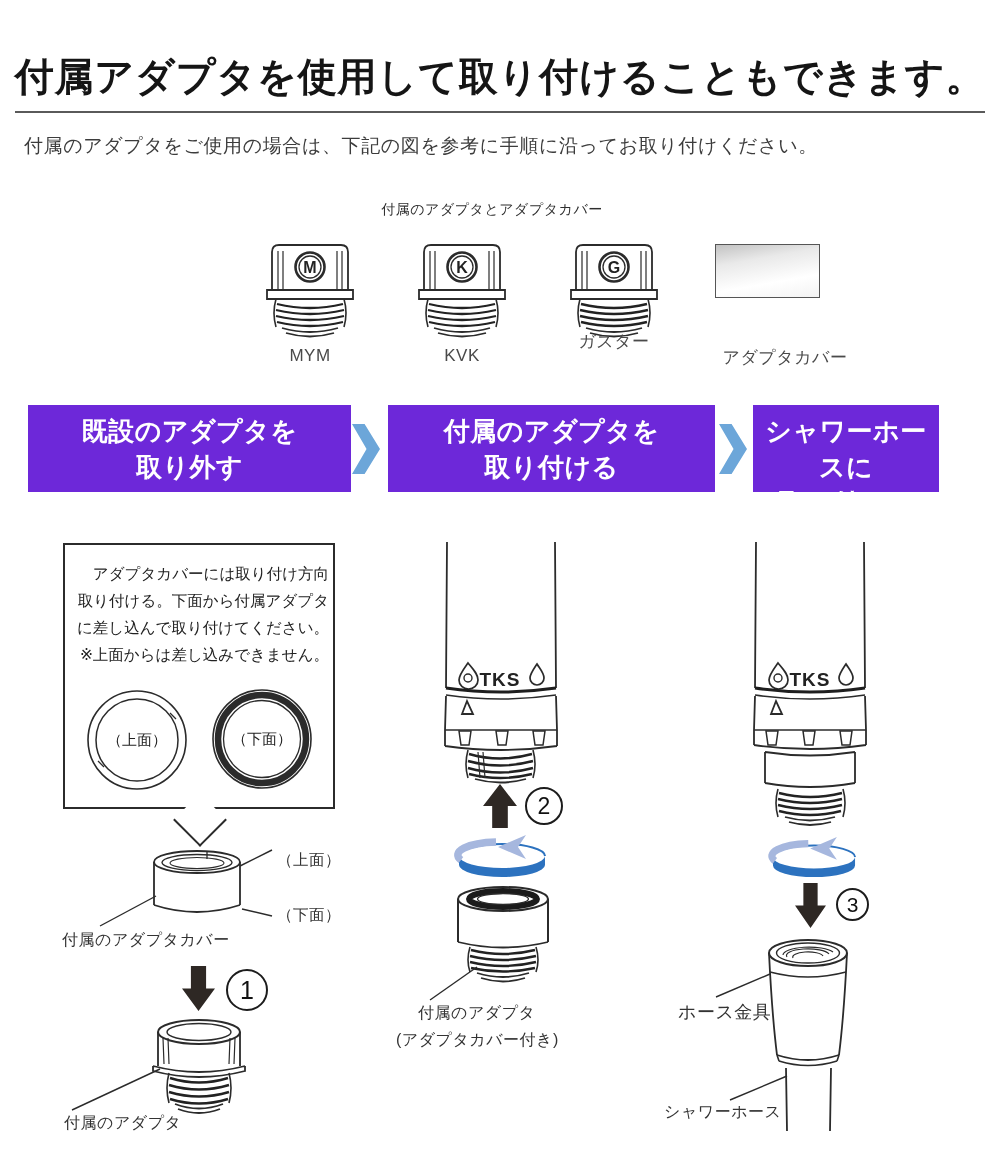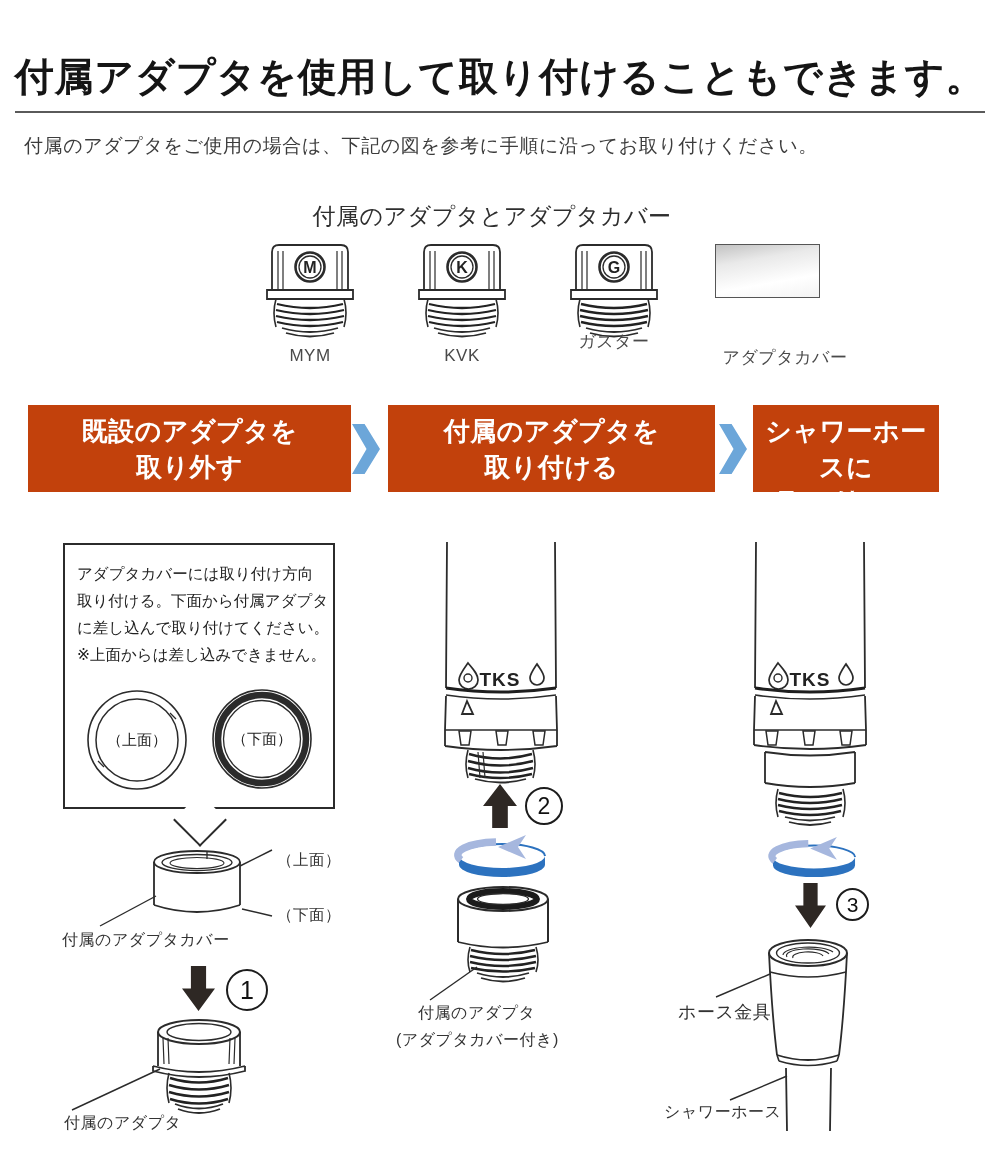--- a/index.html
+++ b/index.html
@@ -6,35 +6,35 @@
   body{font-family:"Liberation Sans","DejaVu Sans",sans-serif;color:#333;}
   #stage{position:relative;width:1000px;height:1152px;margin:0 auto;background:#fff;overflow:hidden;}
   .abs{position:absolute;}
 
   
   .page-title-wrap{top:50px;left:0;width:1000px;text-align:center;}
   .page-title{display:inline-block;font-family:"Liberation Serif","DejaVu Serif",serif;
     font-weight:600;font-size:39px;letter-spacing:0.8px;color:#151515;
     border-bottom:2px solid #5a5a5a;padding-bottom:7px;}
   .intro{top:133px;left:24px;font-size:19px;letter-spacing:0.6px;color:#3c3c3c;white-space:nowrap;text-align:center;}
-  .section-heading{top:201px;left:0;width:984px;text-align:center;font-size:23px;color:#2e2e2e;letter-spacing:0.5px;}
+  .section-heading{top:201px;left:0;width:984px;text-align:center;font-size:14px;color:#2e2e2e;letter-spacing:0.5px;}
 
   
   .adapter-label{font-size:17px;color:#4a4a4a;text-align:center;letter-spacing:0.5px;}
   .cover-rect{width:103px;height:52px;border:1.5px solid #555;
     background:linear-gradient(170deg,#c2c2c2 0%,#e9e9e9 30%,#ffffff 68%,#f3f3f3 100%);}
 
   
-  .step-banner{height:87px;background:#c2410c;color:#fff;text-align:center;
+  .step-banner{height:87px;background:#6d28d9;color:#fff;text-align:center;
     font-weight:bold;font-size:26px;line-height:36px;padding-top:8px;box-sizing:border-box;letter-spacing:0.5px;}
   .chevron{width:28px;height:50px;background:#6CA6D9;
     clip-path:polygon(0 0,45% 0,100% 50%,45% 100%,0 100%,52% 50%);}
 
   
-  .note-box{left:63px;top:543px;width:272px;height:266px;border:2px solid #2b2b2b;box-sizing:border-box;background:#fff;}
+  .note-box{left:63px;top:543px;width:272px;height:266px;border:2px solid #2b2b2b;box-sizing:border-box;background:#fff;text-align:right;}
   .note-lines{position:absolute;left:12px;top:15px;font-size:15.5px;line-height:27px;color:#222;white-space:nowrap;}
   .bubble-tail{left:181px;top:801px;width:36px;height:36px;background:#fff;
     border-right:2px solid #2b2b2b;border-bottom:2px solid #2b2b2b;transform:rotate(45deg);}
 
   
   .fig-label{font-size:16px;color:#333;letter-spacing:0.5px;white-space:nowrap;}
   .num-badge{border:2.5px solid #1c1c1c;border-radius:50%;background:#fff;color:#111;
     display:flex;align-items:center;justify-content:center;box-sizing:border-box;}
   .arrow-down{background:#2E2824;clip-path:polygon(27% 0,73% 0,73% 50%,100% 50%,50% 100%,0 50%,27% 50%);}
   .arrow-up{background:#2E2824;clip-path:polygon(50% 0,100% 50%,73% 50%,73% 100%,27% 100%,27% 50%,0 50%);}

